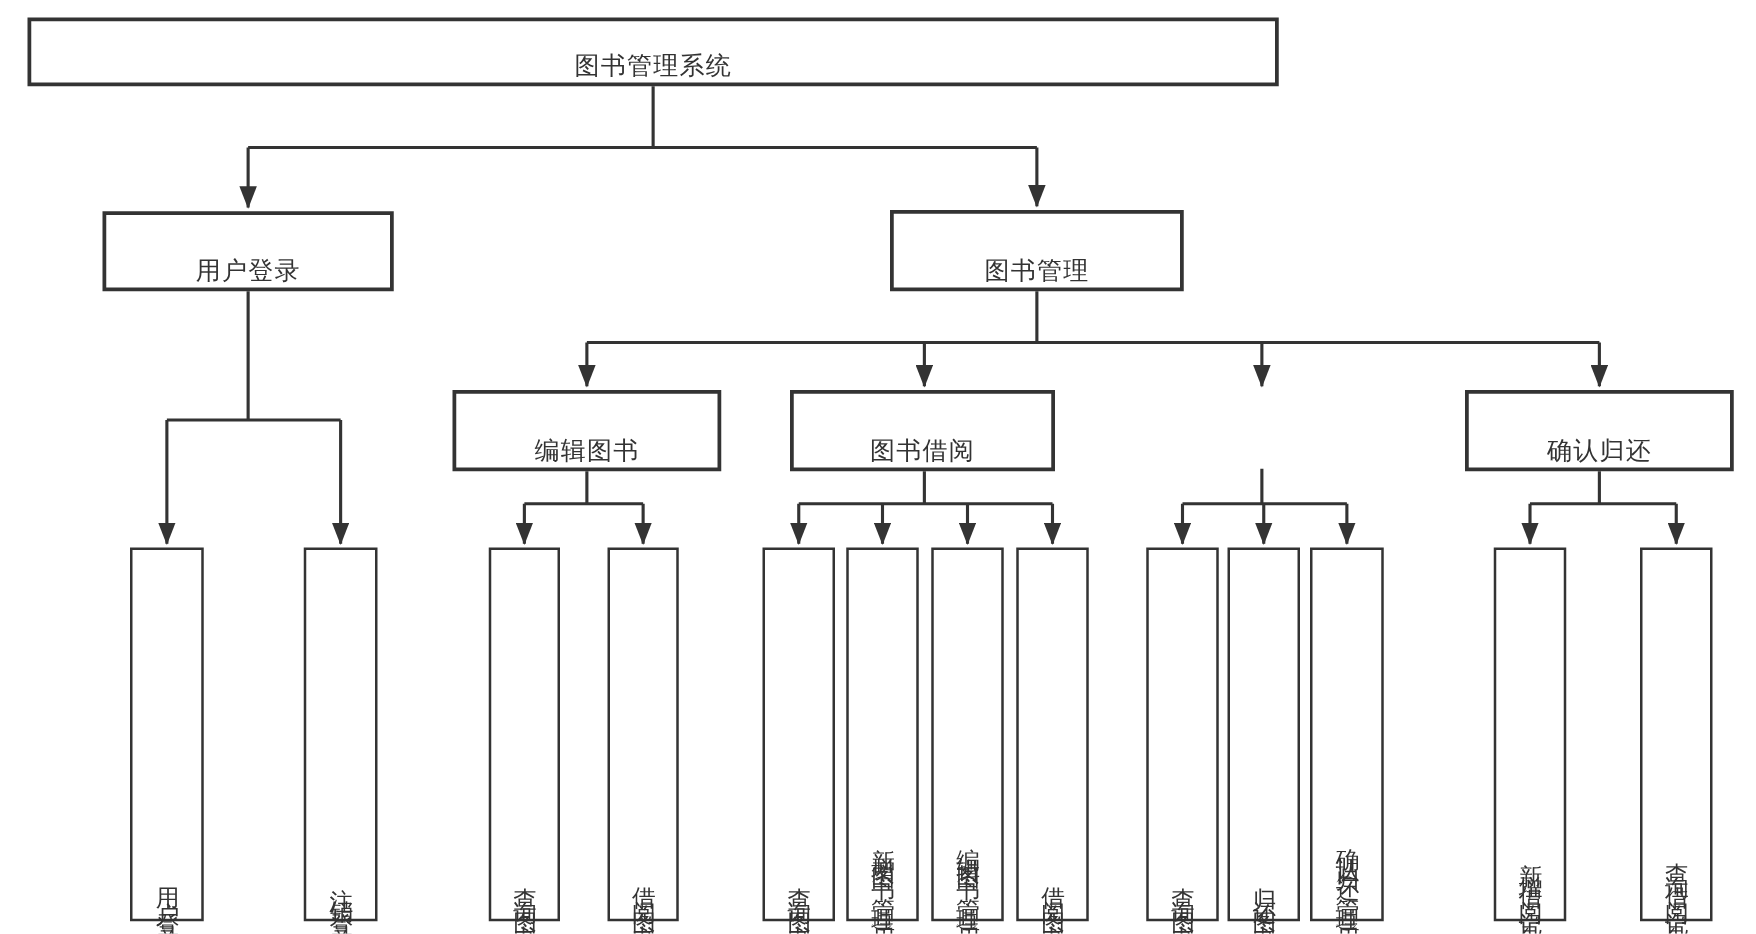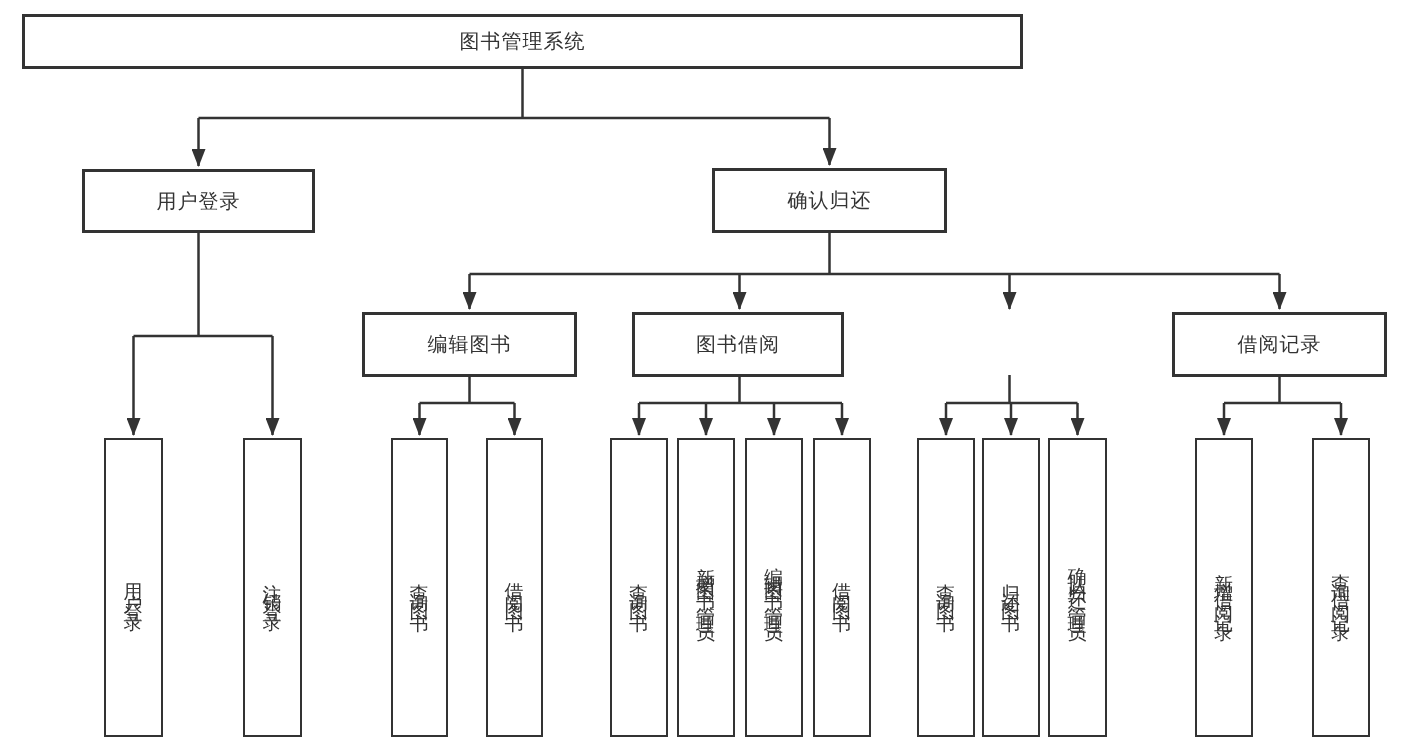--- a/index.html
+++ b/index.html
@@ -21,21 +21,21 @@
     width: 1405px;
     height: 747px;
     pointer-events: none;
   }
   .node {
     position: absolute;
     box-sizing: border-box;
     background: #ffffff;
     border: 3px solid #333333;
     display: flex;
-    align-items: center;
+    align-items: flex-end;
     justify-content: center;
     color: #333333;
   }
   .hnode span {
     font-size: 20px;
     letter-spacing: 1px;
     white-space: nowrap;
   }
   .leaf {
     border-width: 2.5px;
@@ -111,31 +111,31 @@
   </svg>
 
   <div class="node hnode" style="left:22px; top:14px; width:1001px; height:55px;">
     <span>图书管理系统</span>
   </div>
 
   <div class="node hnode" style="left:82px; top:169px; width:233px; height:64px;">
     <span>用户登录</span>
   </div>
   <div class="node hnode" style="left:712px; top:168px; width:235px; height:65px;">
-    <span>确认归还</span>
+    <span>图书管理</span>
   </div>
 
   <div class="node hnode" style="left:362px; top:312px; width:215px; height:65px;">
     <span>编辑图书</span>
   </div>
   <div class="node hnode" style="left:632px; top:312px; width:212px; height:65px;">
     <span>图书借阅</span>
   </div>
   <div class="node hnode" style="left:1172px; top:312px; width:215px; height:65px;">
-    <span>借阅记录</span>
+    <span>确认归还</span>
   </div>
 
   <div class="node leaf" style="left:104px; top:438px; width:59px; height:299px;">
     <span class="vtext">用户登录</span>
   </div>
   <div class="node leaf" style="left:243px; top:438px; width:59px; height:299px;">
     <span class="vtext">注销登录</span>
   </div>
 
   <div class="node leaf" style="left:391px; top:438px; width:57px; height:299px;">

